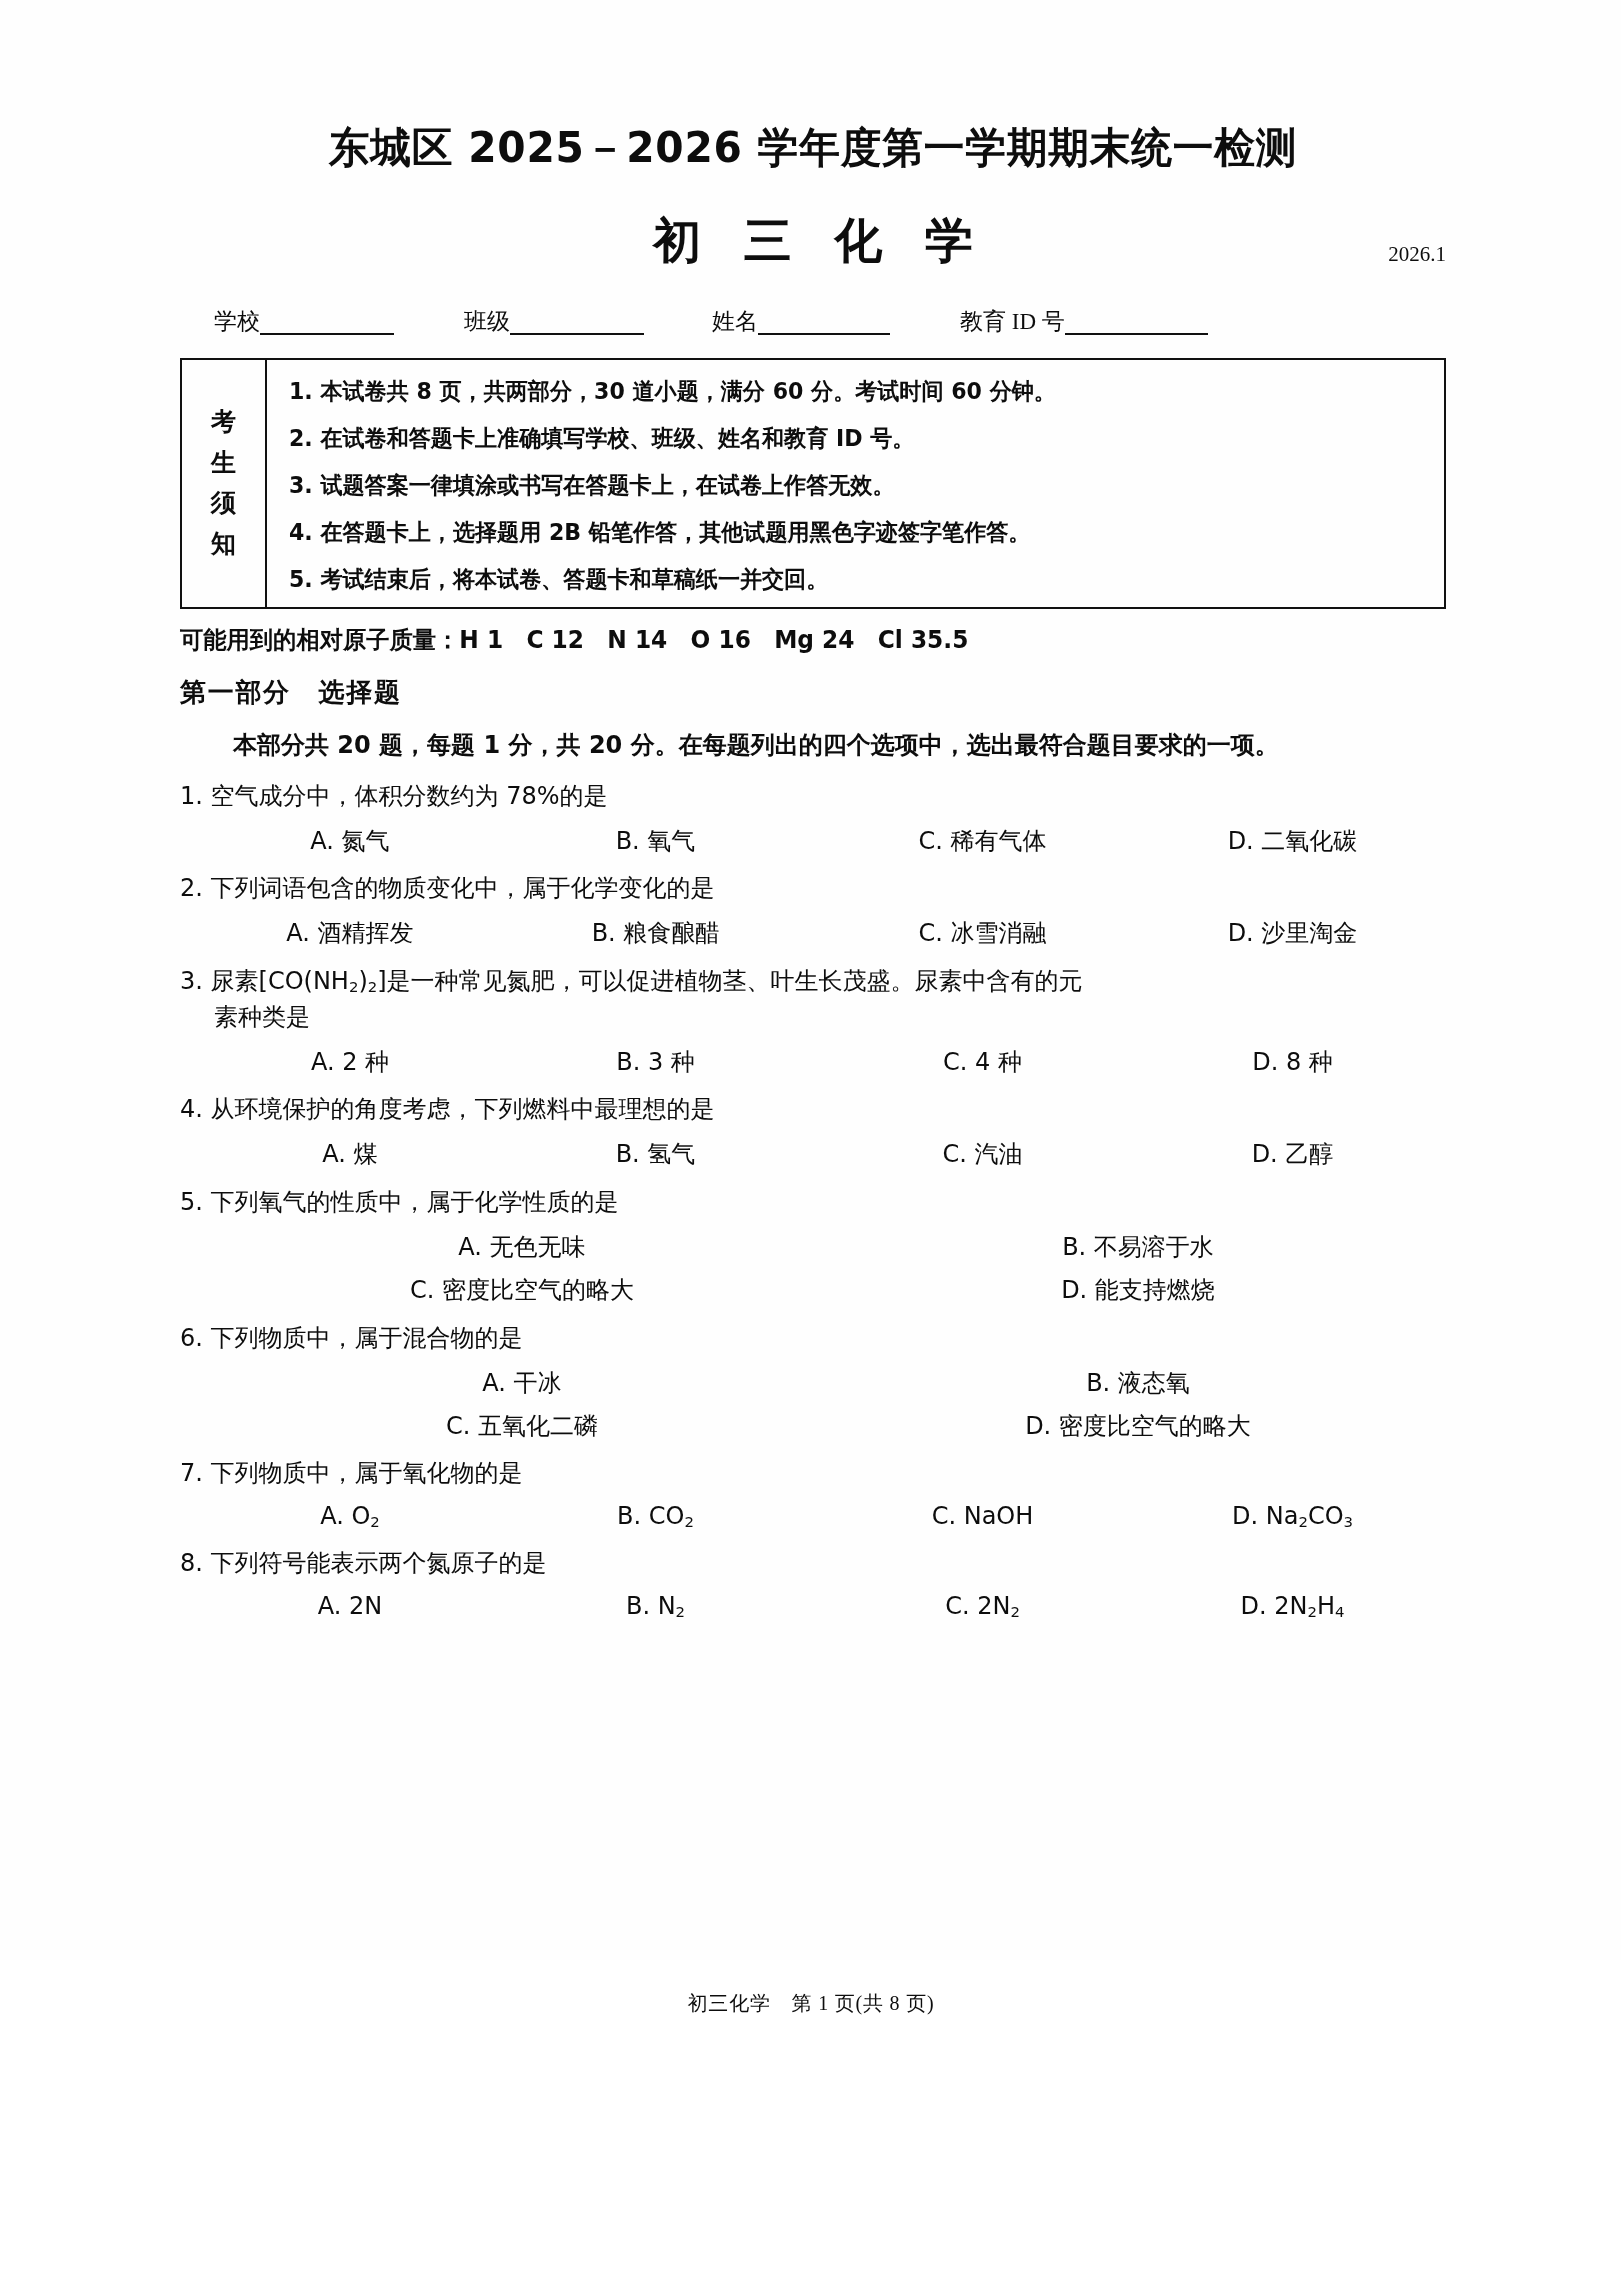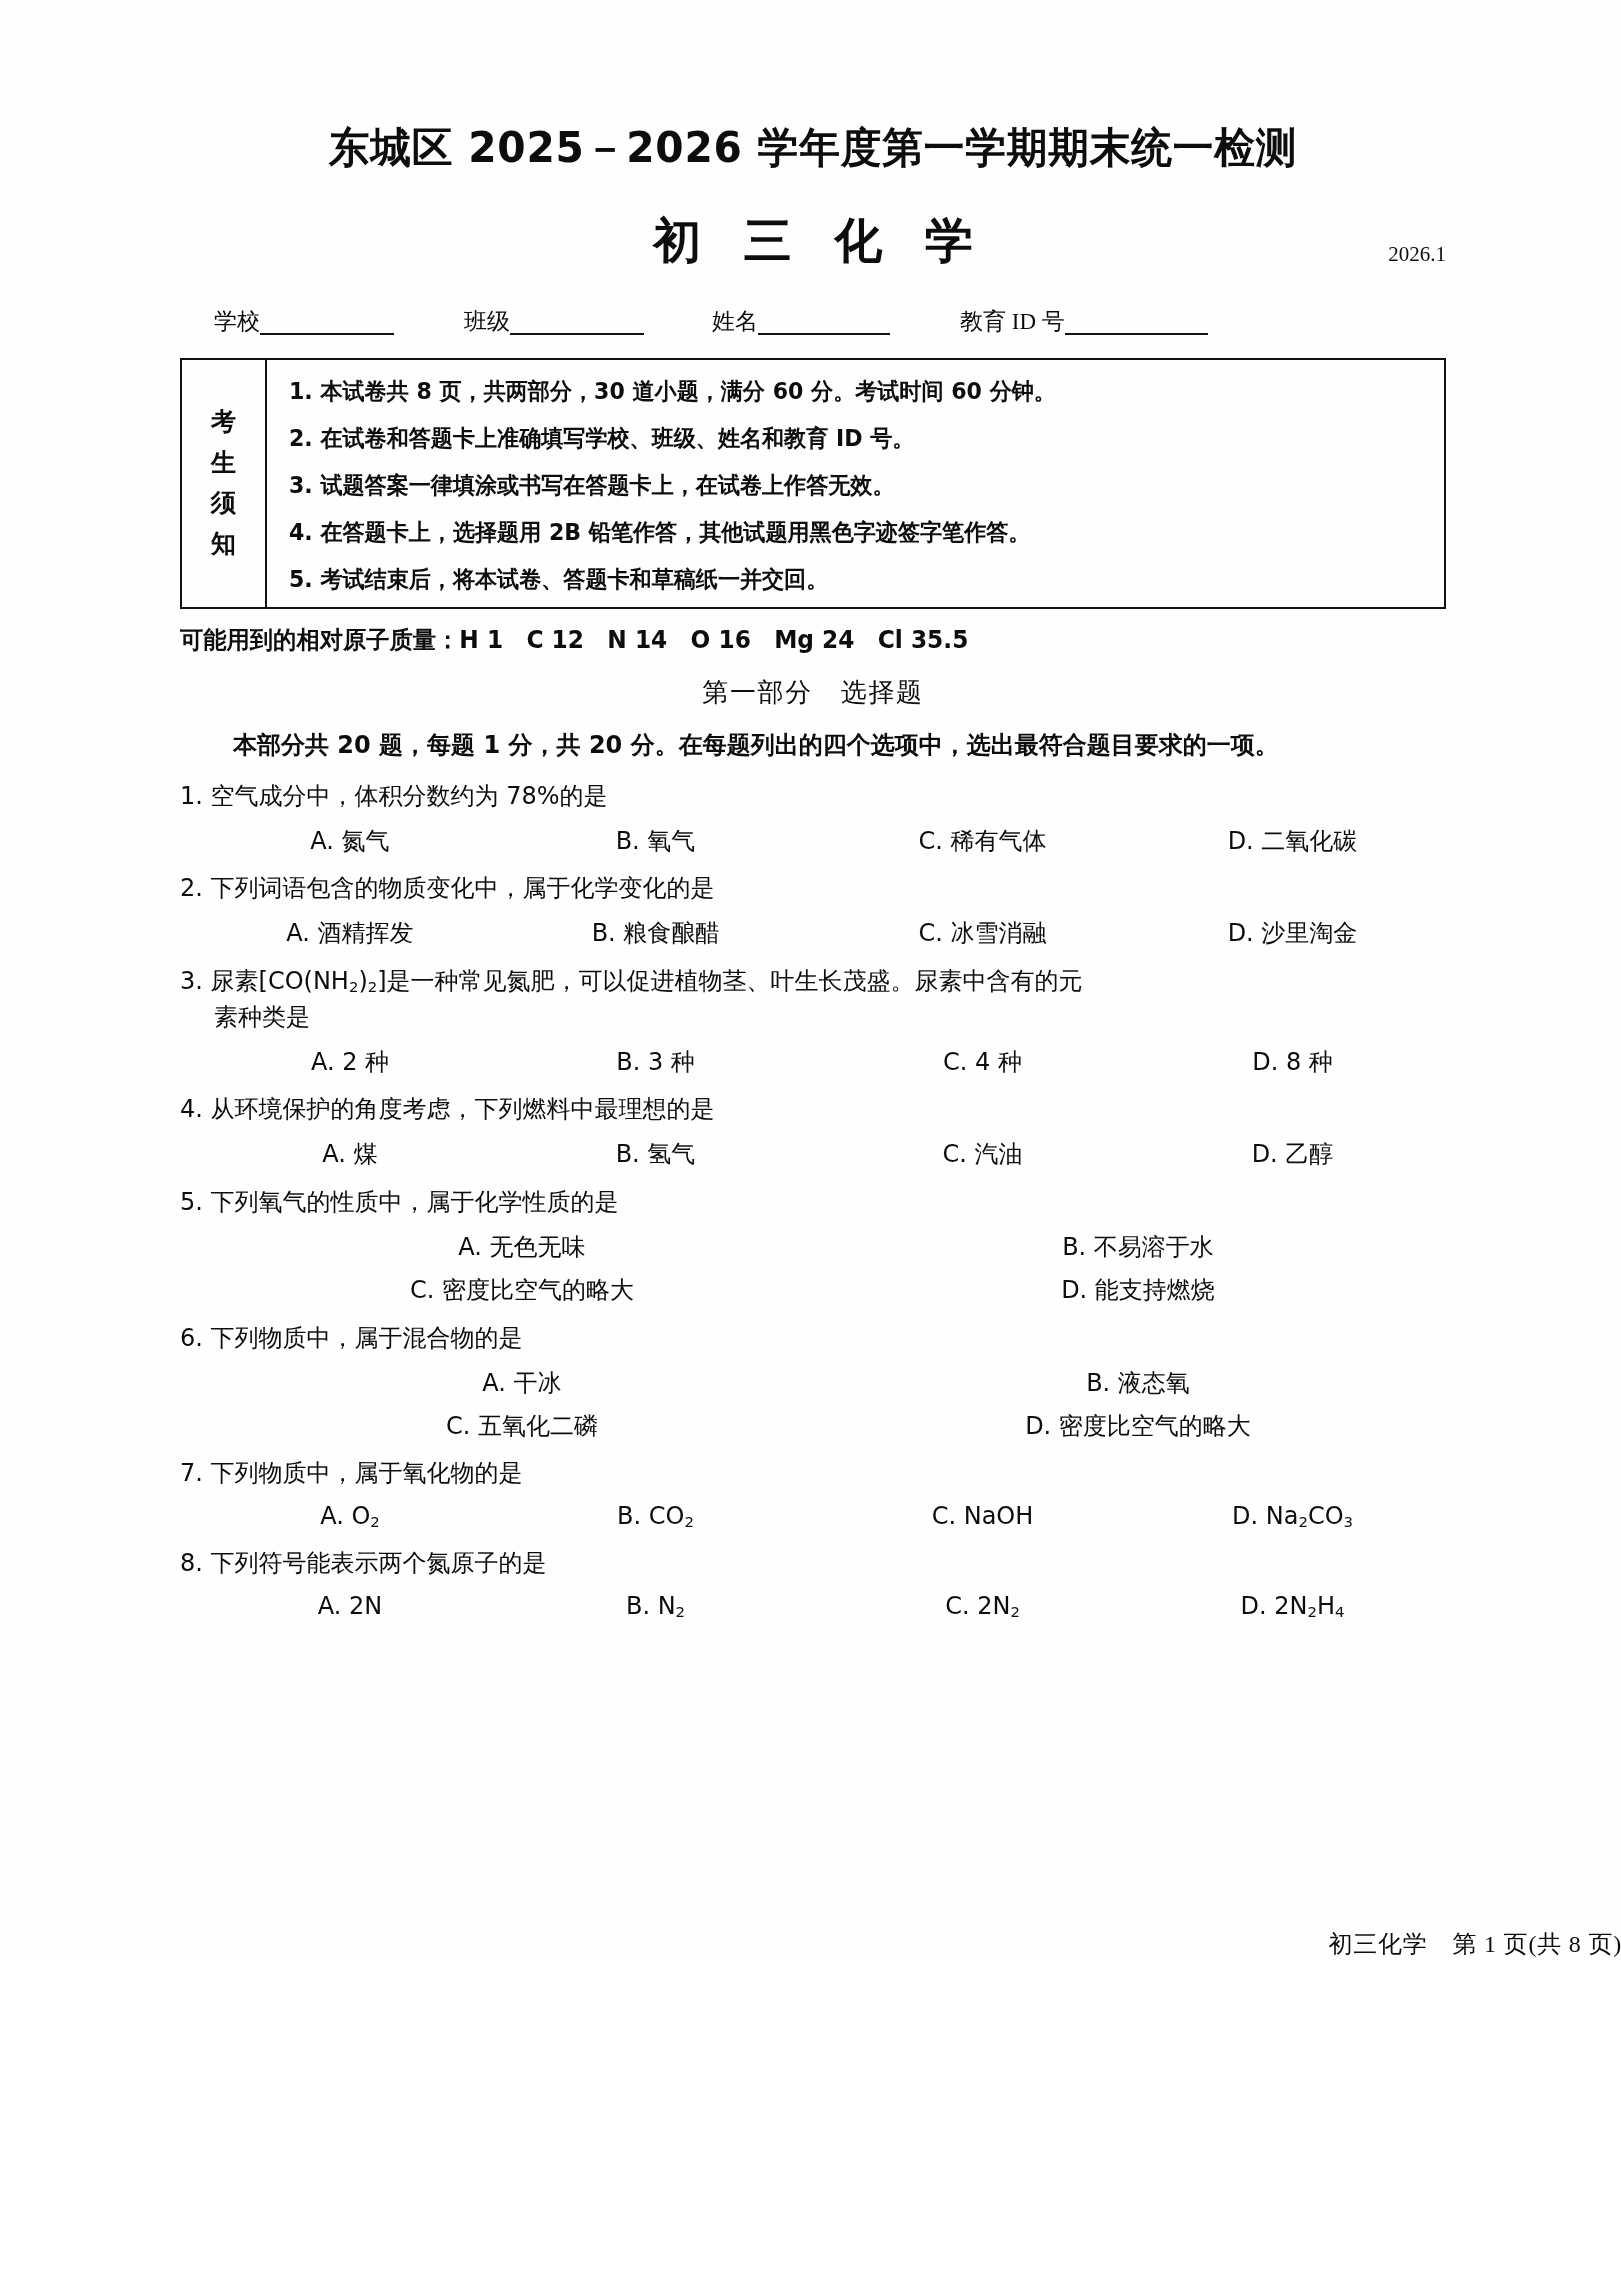--- a/index.html
+++ b/index.html
@@ -131,23 +131,23 @@
   .atomic {
     margin-top: 15.3px;
     font-size: 24px;
     font-weight: bold;
     white-space: nowrap;
     font-family: "DejaVu Sans", "Liberation Sans", sans-serif;
     transform: scaleX(0.97);
     transform-origin: left center;
   }
   .part-heading {
-    text-align: center;
+    text-align: left;
     font-size: 26px;
-    font-weight: normal;
+    font-weight: bold;
     margin-top: 18.7px;
     letter-spacing: 1.7px;
     font-family: "DejaVu Sans", "Liberation Sans", sans-serif;
   }
   .part-intro {
     margin-top: 17px;
     font-size: 24px;
     line-height: 1.55;
     font-weight: bold;
     text-indent: 53px;
@@ -176,23 +176,23 @@
   .opts.four-col .opt:nth-child(4) { width: 289px; }
   .opt { white-space: nowrap; }
   .opt sub { font-size: 0.62em; vertical-align: -0.22em; }
   .q-stem sub { font-size: 0.62em; vertical-align: -0.22em; }
 
   
   .footer {
     position: absolute;
     left: 0;
     right: 0;
-    top: 1928px;
-    text-align: right;
-    font-size: 24px;
+    top: 1990px;
+    text-align: center;
+    font-size: 20px;
     font-family: "Liberation Serif", "DejaVu Serif", serif;
     letter-spacing: 0.8px;
   }
 </style>
 </head>
 <body>
 
 <div class="page">
   <div class="inner">
 

